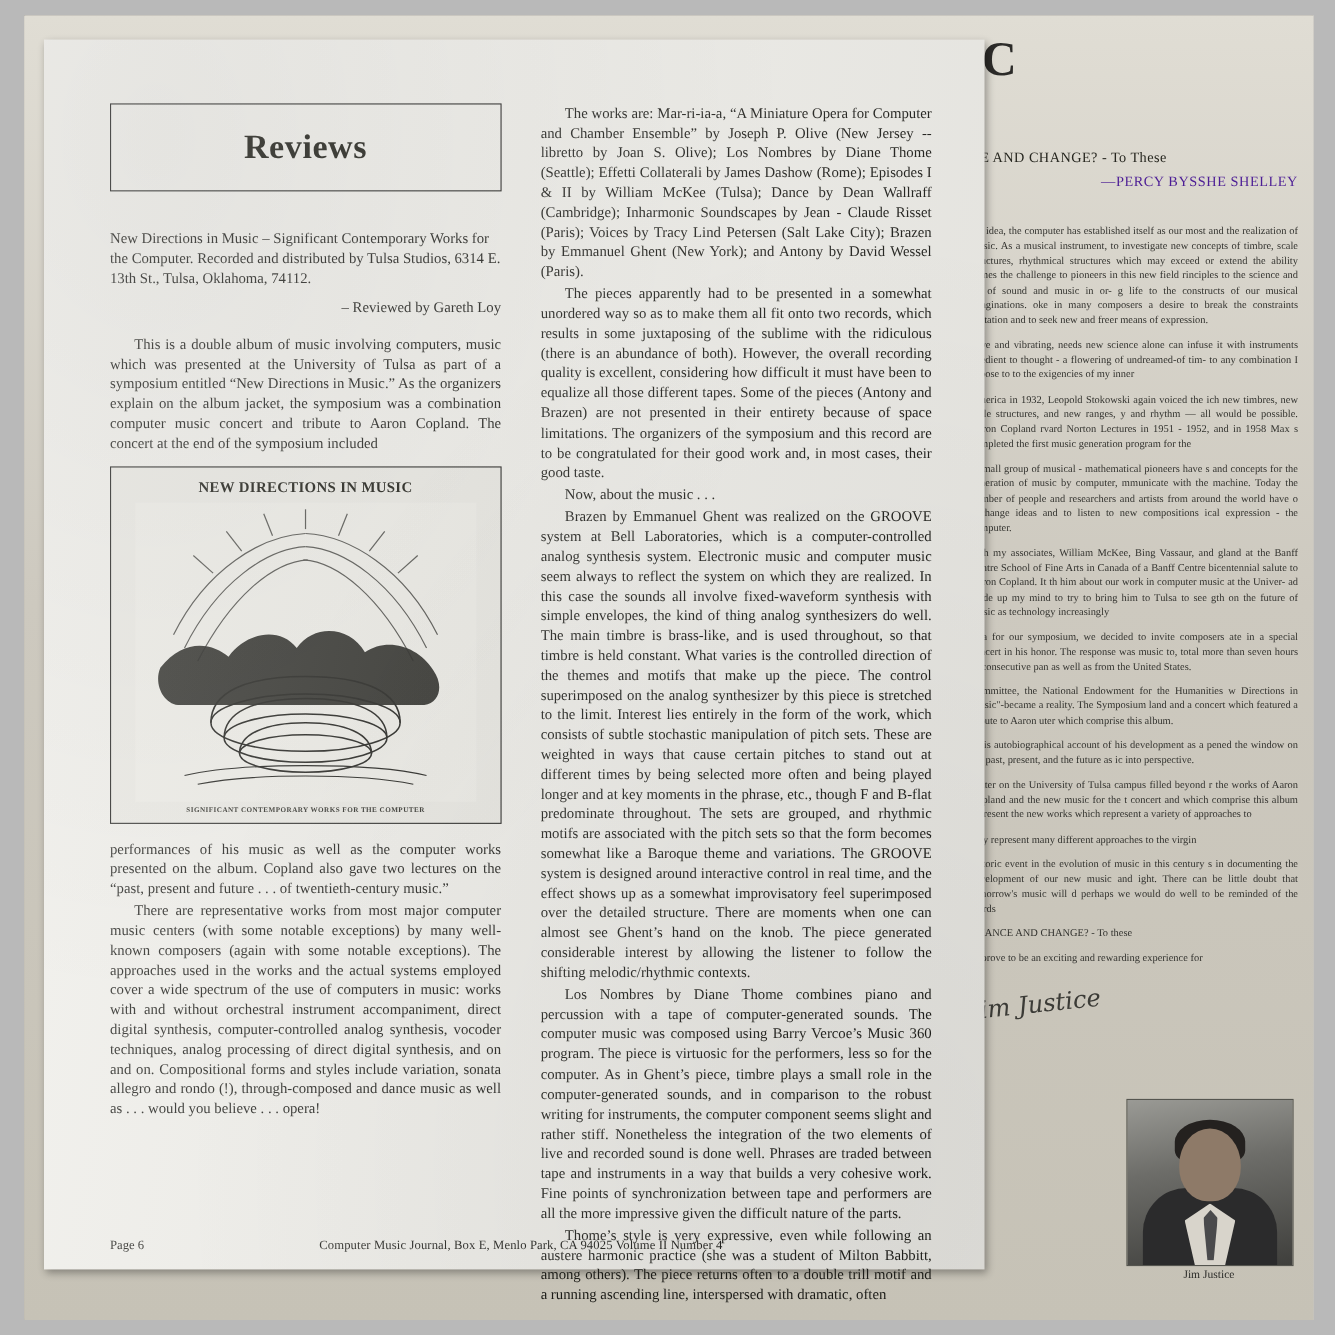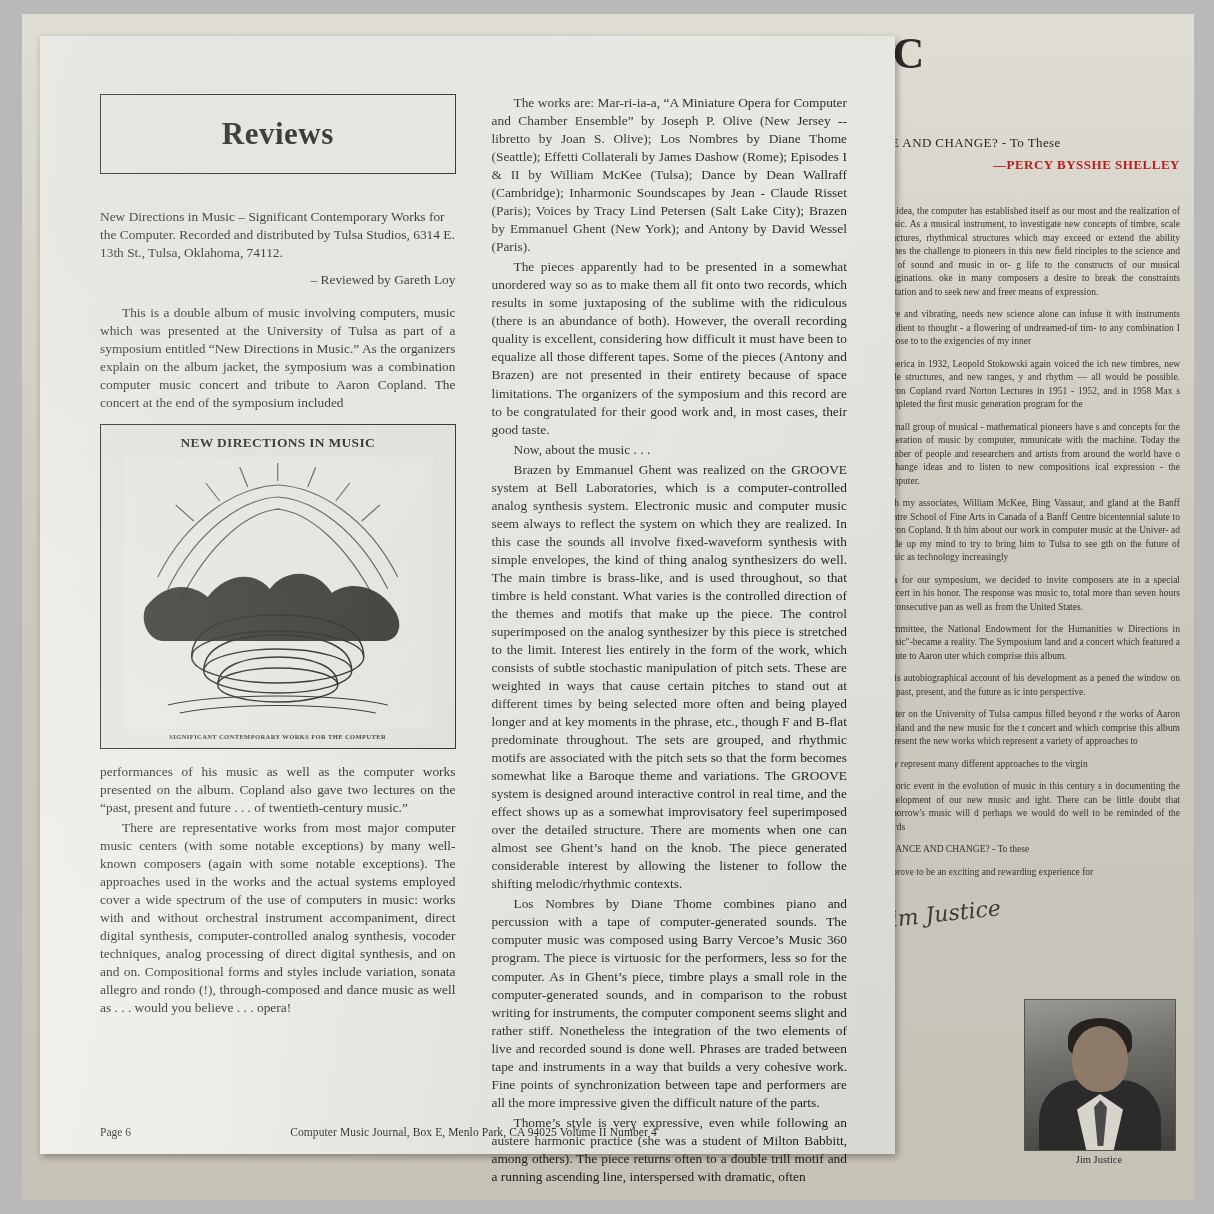--- a/index.html
+++ b/index.html
@@ -45,22 +45,22 @@
     font-size:9.5px;
     line-height:1.42;
     text-align:justify;
     color:#33332f;
   }
   .bg-right p{margin:0 0 9px 0;}
   .bg-quote{
     font-size:13px;letter-spacing:.4px;color:#26261f;margin-bottom:4px;
   }
   .bg-attrib{
-    text-align:right;font-size:13px;font-weight:bold;letter-spacing:.5px;
-    color:#b91c1c;margin-bottom:30px;
+    text-align:right;font-size:13px;font-weight:normal;letter-spacing:.5px;
+    color:#4c1d95;margin-bottom:30px;
   }
   .sig{
     margin-top:10px;height:46px;
     font-family:"DejaVu Serif", serif;
     font-style:italic;font-size:22px;color:#232320;
     transform:rotate(-6deg);
     opacity:.85;
   }
   .portrait{
     position:absolute;left:1002px;top:985px;width:150px;height:150px;

